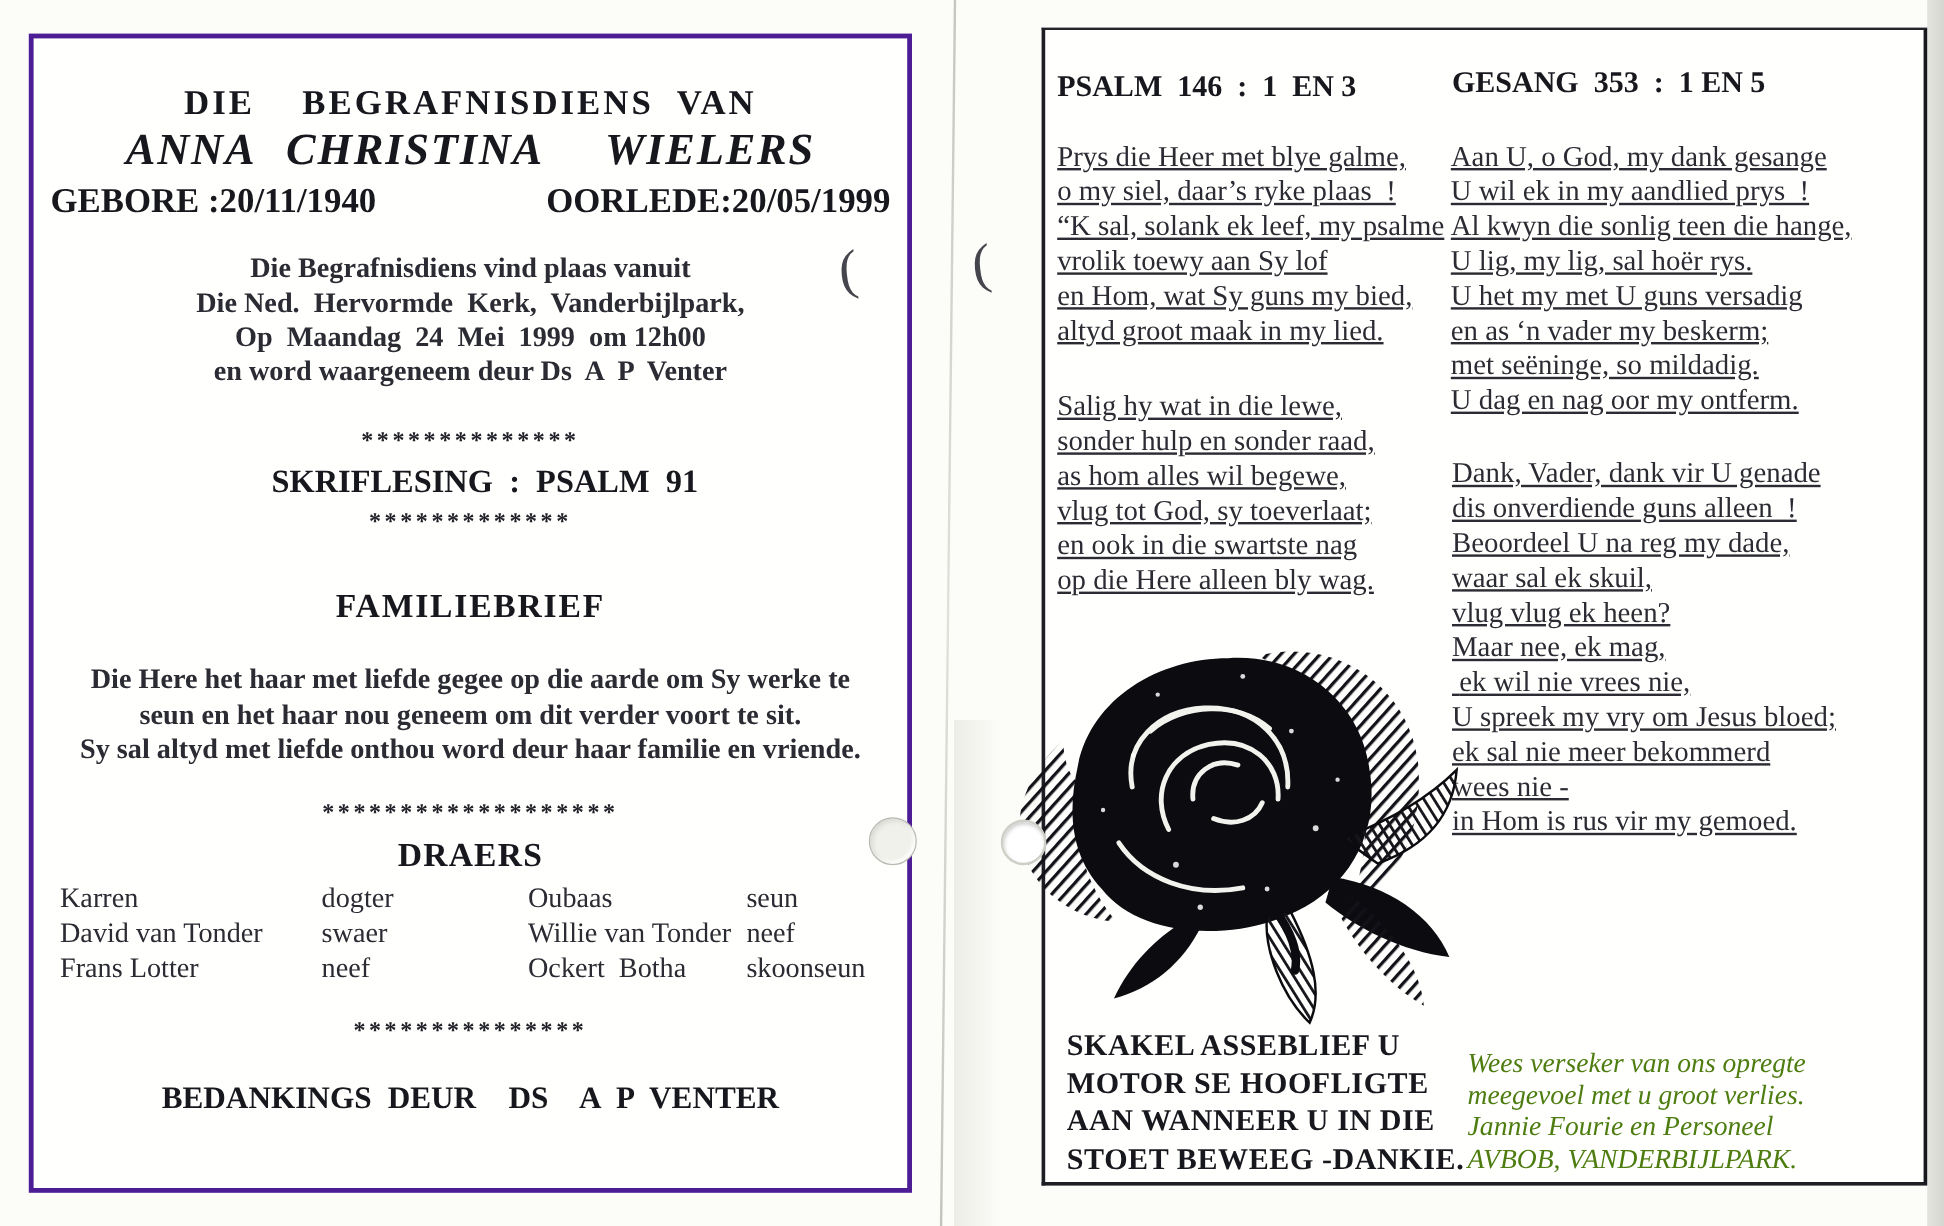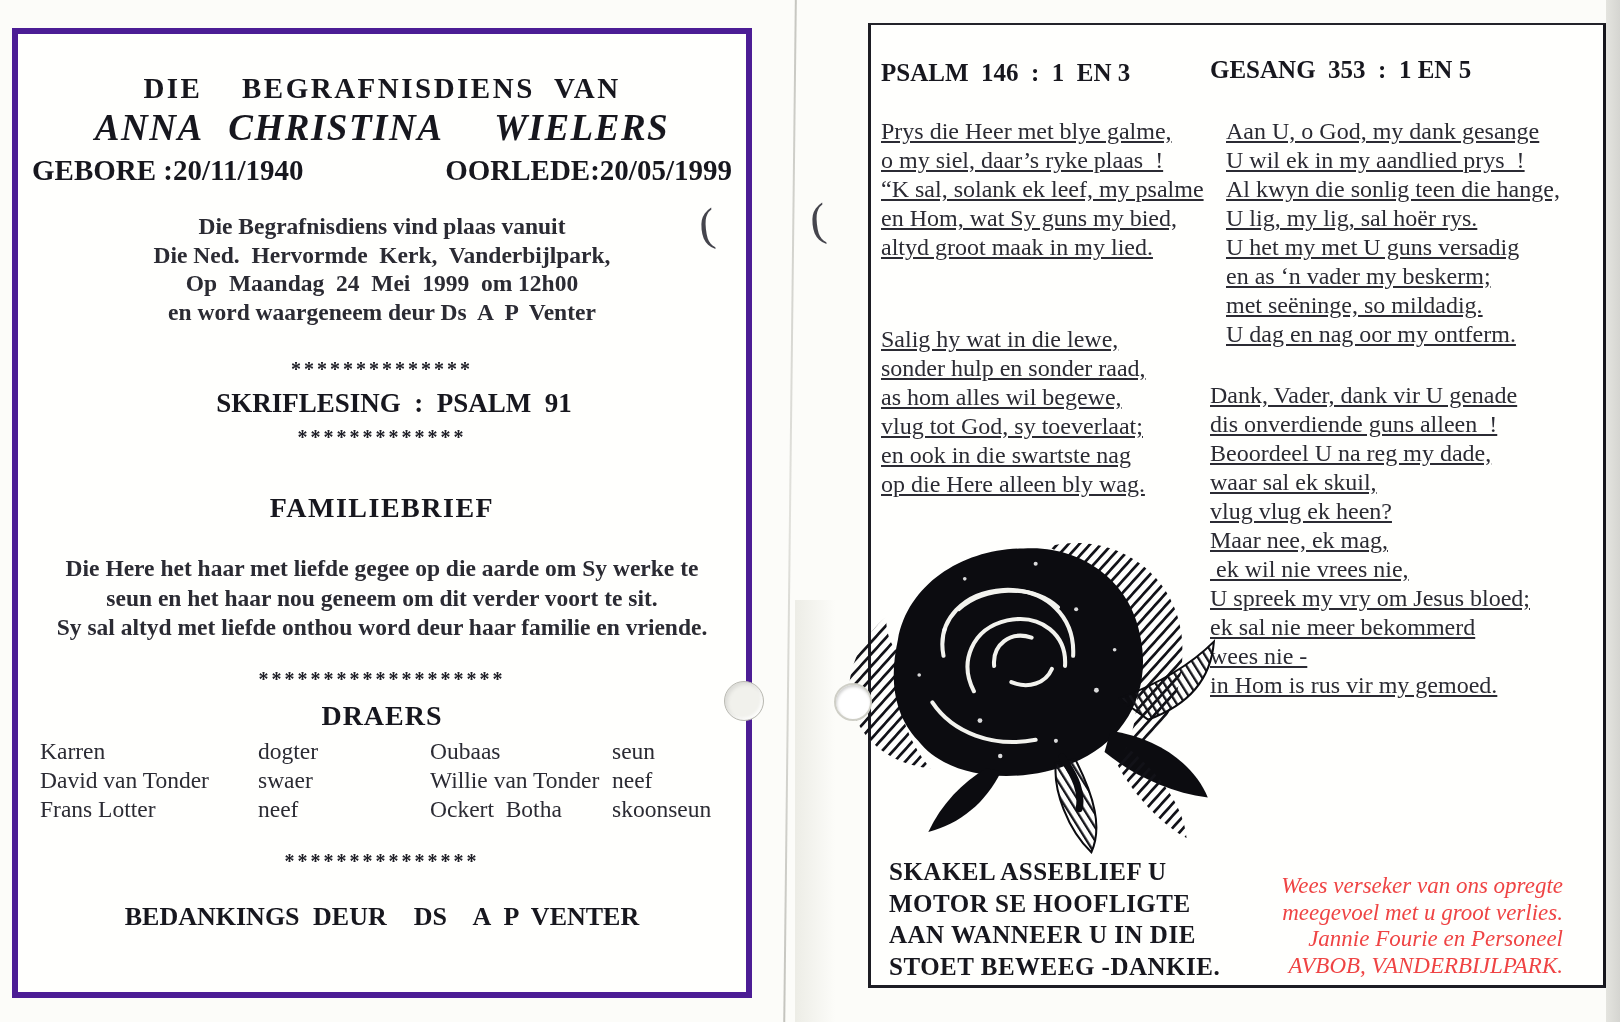--- a/index.html
+++ b/index.html
@@ -4,22 +4,22 @@
 <style>
   html,body{margin:0;padding:0;background:#fafaf7;}
   .scan{
     position:relative;width:1620px;height:1022px;overflow:hidden;
     background:#fcfcf9;
     font-family:"Liberation Serif","DejaVu Serif",serif;
     color:#2b2b33;
   }
   .page{position:absolute;background:#fffffd;}
   .page-left{
-    left:12px;top:28px;width:728px;height:958px;
-    border:6px solid #4c1d95;
+    left:24px;top:28px;width:728px;height:958px;
+    border:4px solid #4c1d95;
   }
   .page-right{
     left:868px;top:23px;width:732px;height:960px;
     border-top:2px solid #23232a;
     border-left:3px solid #1d1d24;
     border-right:4px solid #16161d;
     border-bottom:3px solid #1d1d24;
   }
   .abs{position:absolute;}
   .line{white-space:pre-wrap;}
@@ -38,21 +38,21 @@
   .bearer-grid{
     display:grid;grid-template-columns:218px 172px 182px auto;
     font-size:23.5px;line-height:29px;
   }
   .thanks{font-size:26px;word-spacing:7px;}
 
   
   .hymn-head{font-size:25px;white-space:pre-wrap;}
   .hymn{font-size:24px;line-height:29px;text-decoration:underline;}
   .notice{font-size:25px;line-height:31.5px;letter-spacing:0.5px;}
-  .condolence{font-size:23px;line-height:26.5px;text-align:right;font-style:italic;color:#ef4444;}
+  .condolence{font-size:23px;line-height:26.5px;text-align:left;font-style:italic;color:#4d7c0f;}
 
   
   .crease{
     position:absolute;left:789px;top:-6px;width:2px;height:1040px;
     background:linear-gradient(to bottom,rgba(110,110,100,.38),rgba(130,130,118,.22),rgba(110,110,100,.40));
     transform:rotate(0.65deg);
   }
   .crease-glow{
     position:absolute;left:795px;top:600px;width:40px;height:430px;
     background:linear-gradient(to right,rgba(235,235,228,.9),rgba(255,255,255,0));
@@ -142,36 +142,37 @@
   </div>
 
   <div class="page page-right">
 
     <div class="abs bold hymn-head" style="left:10px;top:34px">PSALM  146  :  1  EN 3</div>
 
     <div class="abs hymn" style="left:10px;top:92px">
       <div class="line">Prys die Heer met blye galme,</div>
       <div class="line">o my siel, daar’s ryke plaas  !</div>
       <div class="line">“K sal, solank ek leef, my psalme</div>
+      <div class="line">vrolik toewy aan Sy lof</div>
       <div class="line">en Hom, wat Sy guns my bied,</div>
       <div class="line">altyd groot maak in my lied.</div>
     </div>
 
     <div class="abs hymn" style="left:10px;top:300px">
       <div class="line">Salig hy wat in die lewe,</div>
       <div class="line">sonder hulp en sonder raad,</div>
       <div class="line">as hom alles wil begewe,</div>
       <div class="line">vlug tot God, sy toeverlaat;</div>
       <div class="line">en ook in die swartste nag</div>
       <div class="line">op die Here alleen bly wag.</div>
     </div>
 
     <div class="abs bold hymn-head" style="left:339px;top:31px">GESANG  353  :  1 EN 5</div>
 
-    <div class="abs hymn" style="left:355px;top:92px">
+    <div class="abs hymn" style="left:338px;top:92px">
       <div class="line">Aan U, o God, my dank gesange</div>
       <div class="line">U wil ek in my aandlied prys  !</div>
       <div class="line">Al kwyn die sonlig teen die hange,</div>
       <div class="line">U lig, my lig, sal hoër rys.</div>
       <div class="line">U het my met U guns versadig</div>
       <div class="line">en as ‘n vader my beskerm;</div>
       <div class="line">met seëninge, so mildadig.</div>
       <div class="line">U dag en nag oor my ontferm.</div>
     </div>
 

